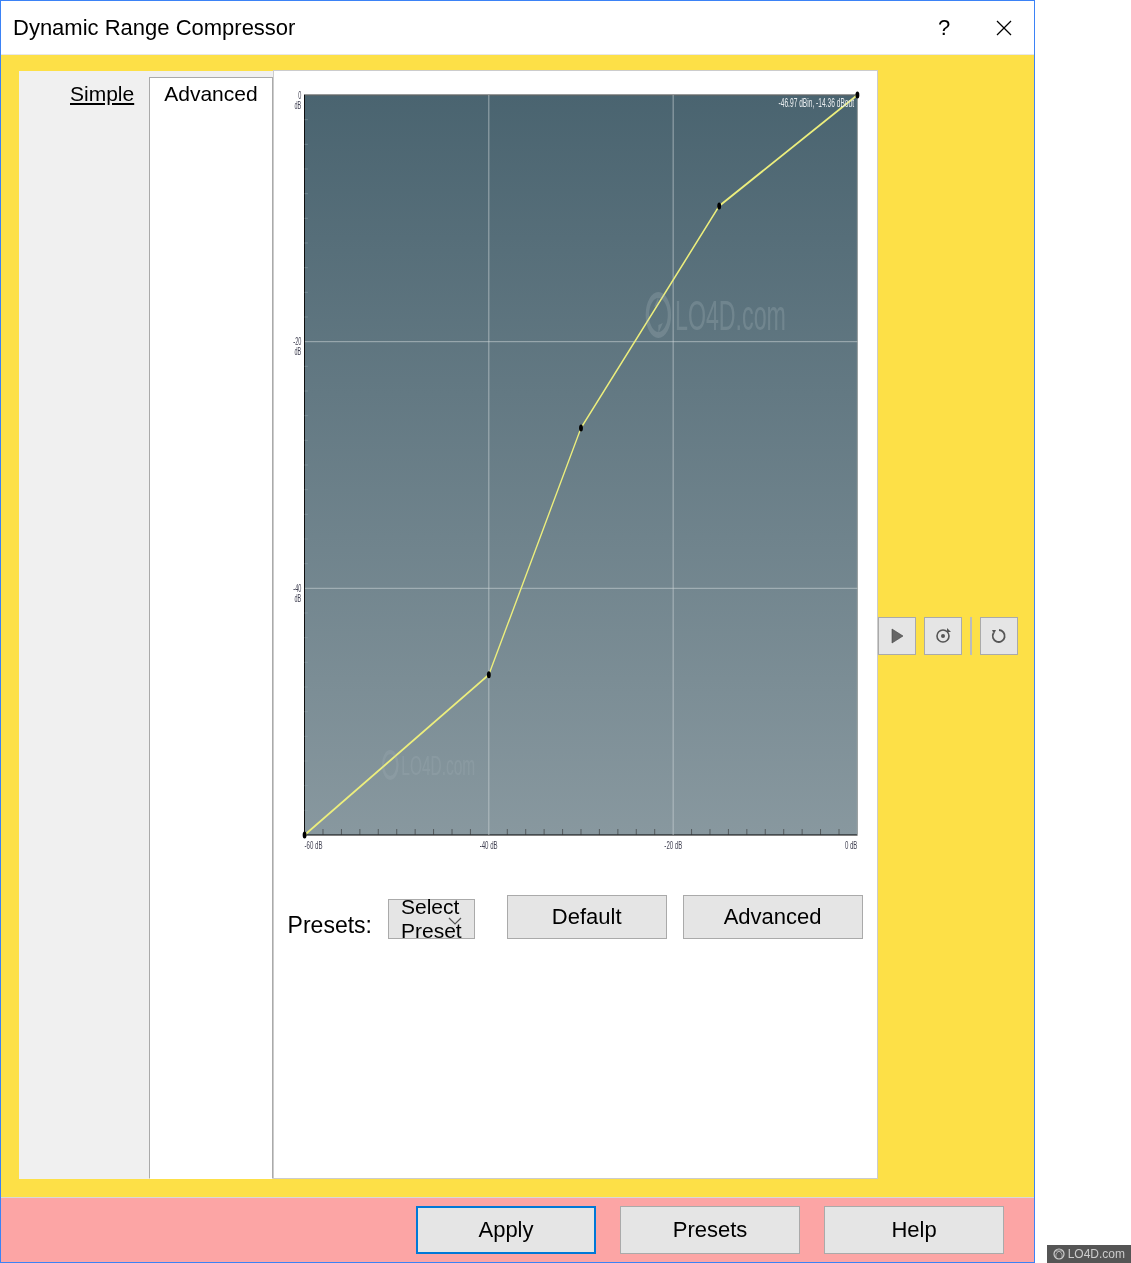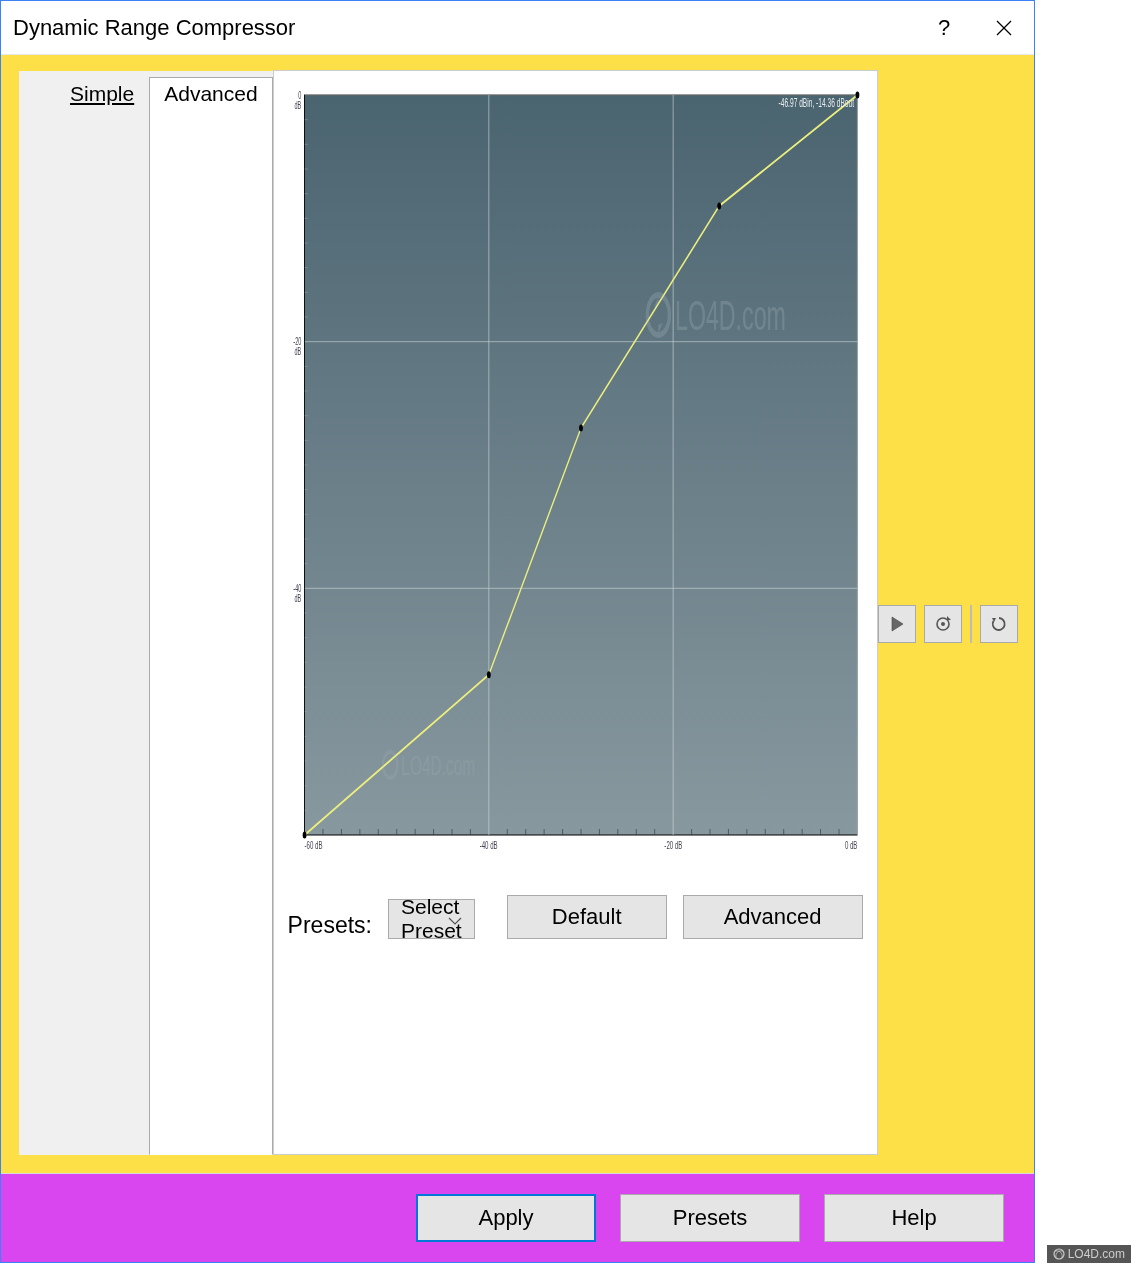--- a/index.html
+++ b/index.html
@@ -158,23 +158,23 @@
 .waveform {
   flex: 1;
   height: 38px;
   border: 1px solid #bbb;
   background: #fff;
   position: relative;
 }
 .waveform svg { width: 100%; height: 100%; display: block; }
 
 .footer {
-  background: #d946ef;
+  background: #fca5a5;
   border-top: 1px solid #d8d8d8;
-  padding: 20px 30px;
+  padding: 8px 30px;
   display: flex;
   justify-content: flex-end;
   gap: 24px;
 }
 .footer .btn { min-width: 180px; height: 48px; }
 .footer .btn.primary { border: 2px solid #0078d7; }
 
 .watermark-badge {
   position: absolute;
   bottom: 0;

